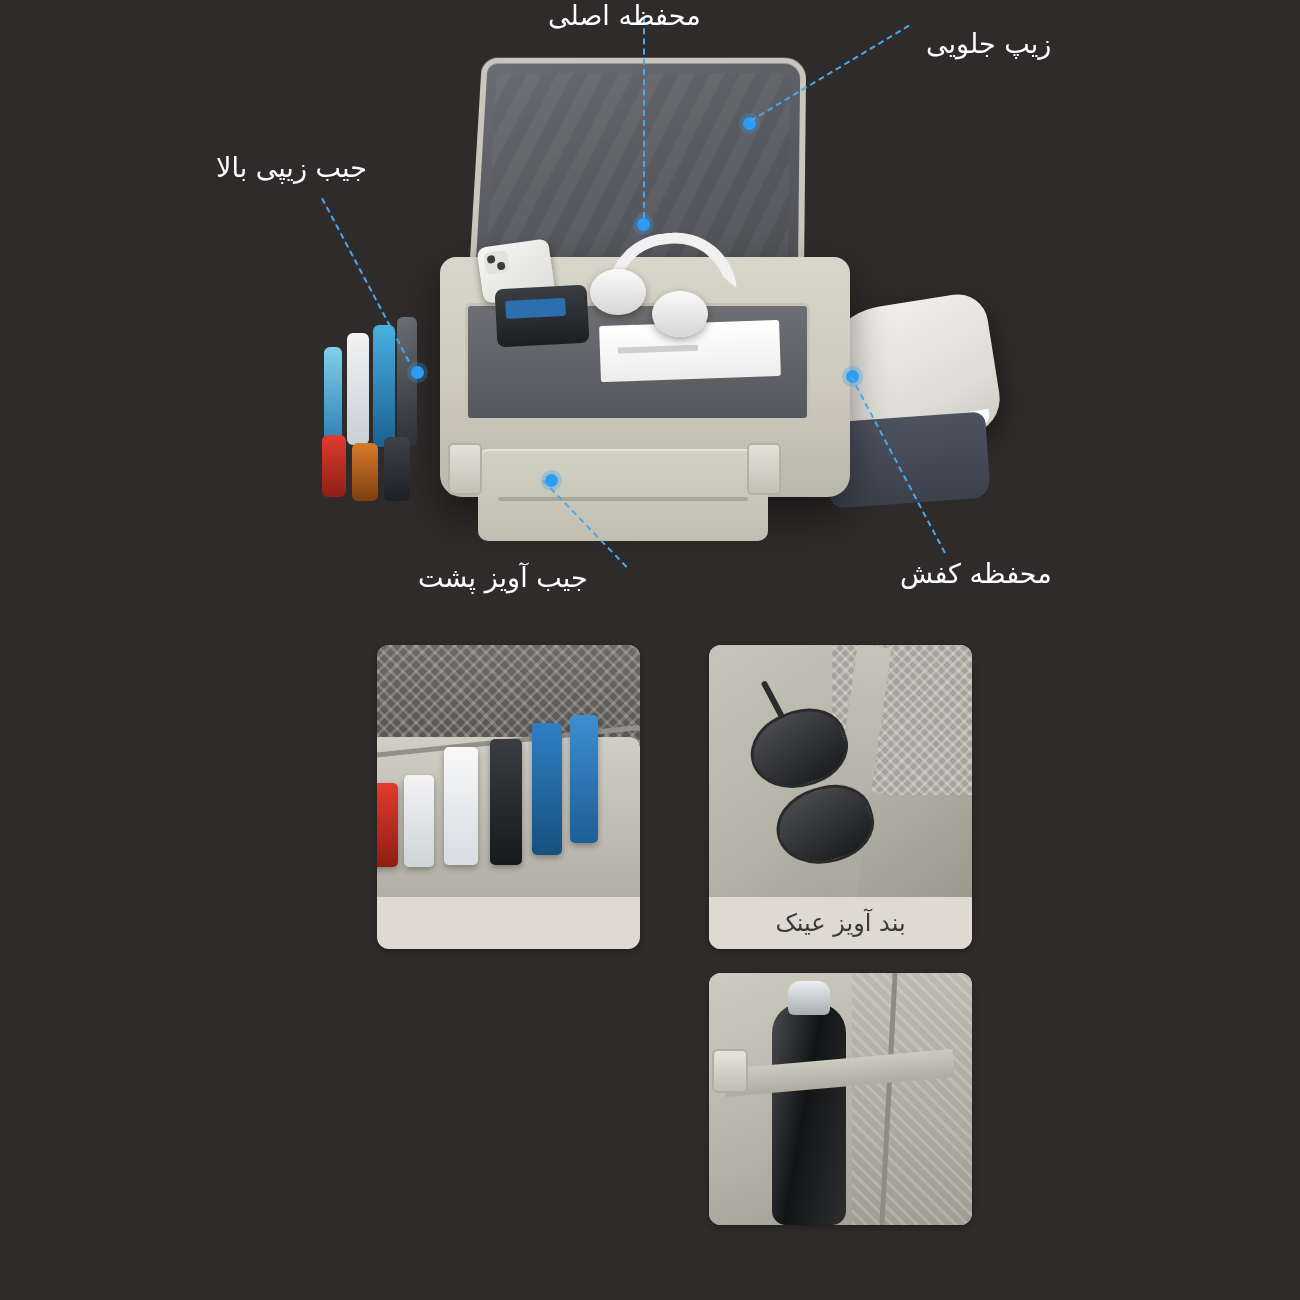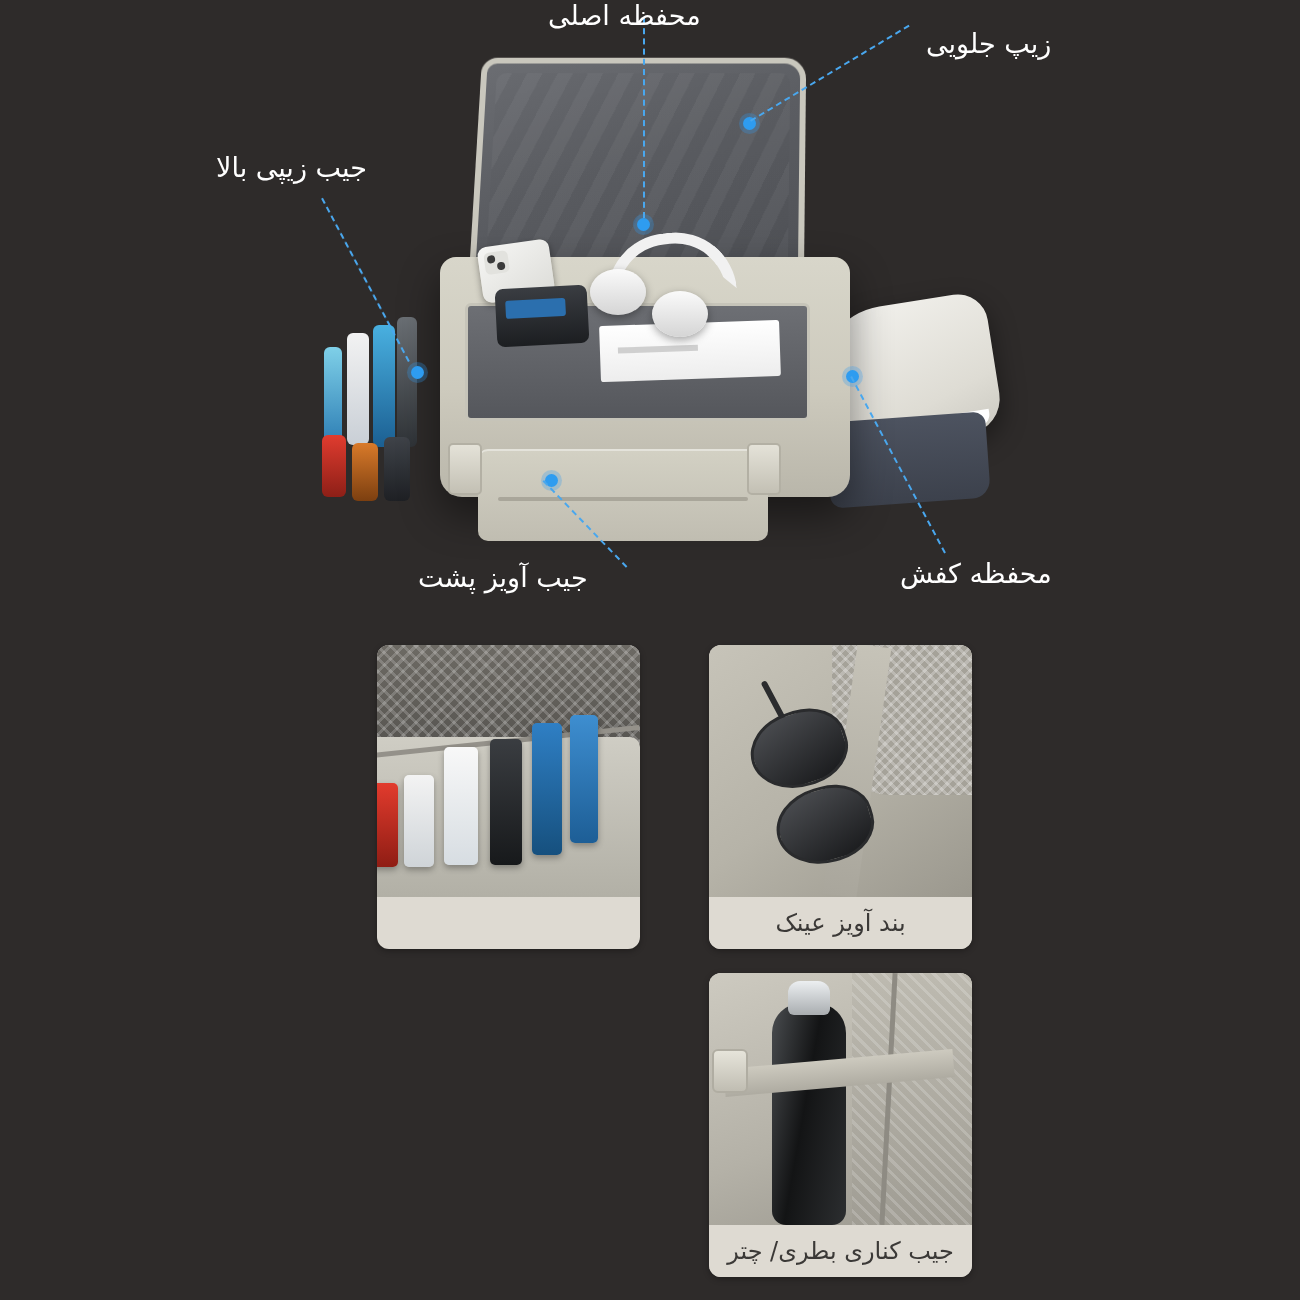--- a/index.html
+++ b/index.html
@@ -462,16 +462,15 @@
 
   <div class="card">
     <div class="card-photo p4">
       <div class="sidepanel"></div>
       <div class="zip4"></div>
       <div class="bottle"></div>
       <div class="cap"></div>
       <div class="strap4"></div>
       <div class="buckle4"></div>
     </div>
-    <div class="card-caption">جیب کناری بطری/ چتر</div>
   </div>
 
 </div>
 
 </body></html>

